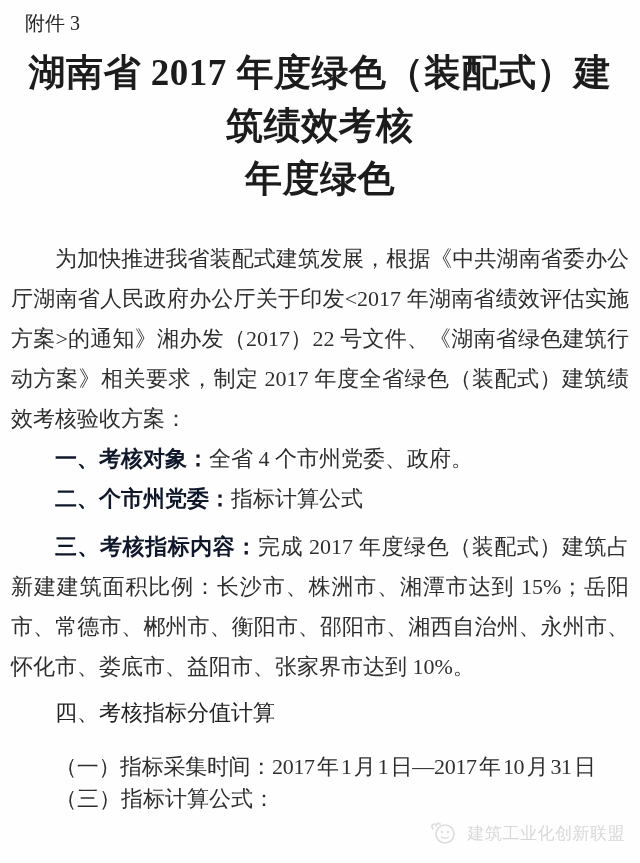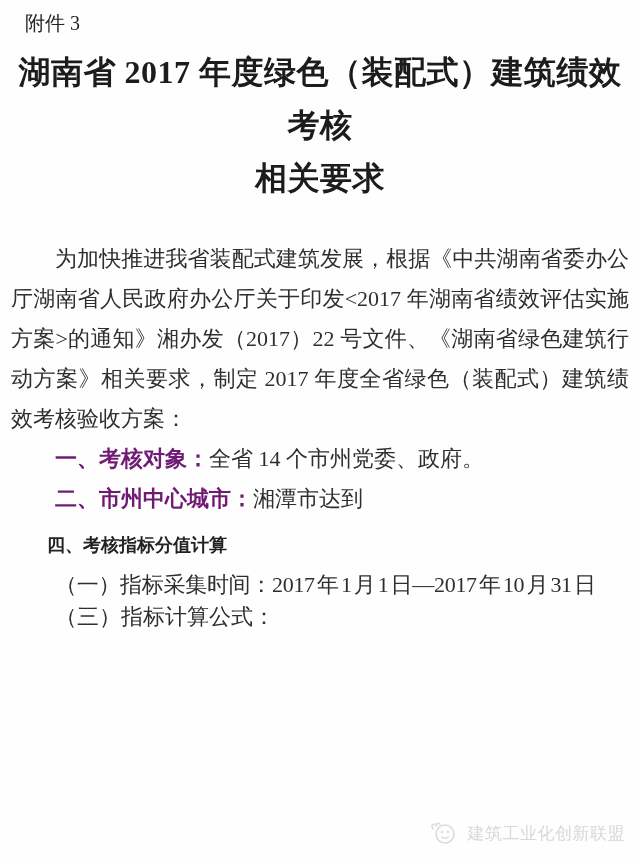--- a/index.html
+++ b/index.html
@@ -16,42 +16,42 @@
     color: #2b2b2b;
   }
   .attachment {
     font-size: 20px;
     line-height: 30px;
     margin-left: 14px;
     color: #262626;
   }
   .title {
     margin: 8px 0 34px 0;
-    font-size: 32px;
+    font-size: 37px;
     font-weight: bold;
     line-height: 53px;
     text-align: center;
     color: #1c1c1c;
     letter-spacing: 0.5px;
   }
   p.body {
     margin: 0;
     font-size: 22px;
     line-height: 40px;
     text-align: justify;
     text-indent: 2em;
     color: #2e2e2e;
   }
-  p.body b { color: #701a75; }
+  p.body b { color: #0f172a; }
   p.item3 { margin-top: 8px; }
   p.heading4 {
-    margin: 6px 0 0 0;
-    font-size: 18px;
+    margin: 6px 0 14px 0;
+    font-size: 22px;
     line-height: 40px;
-    font-weight: bold;
+    font-weight: normal;
     text-indent: 2em;
     color: #222222;
   }
   p.sub1 { word-spacing: -3px; letter-spacing: -0.3px; }
   p.sub3 { margin-top: -8px; }
   .watermark {
     position: absolute;
     right: 15px;
     top: 820px;
     display: flex;
@@ -69,29 +69,30 @@
 </style>
 </head>
 <body>
 
 <div class="page">
 
   <div class="attachment">附件 3</div>
 
   <h1 class="title">
     <span>湖南省 2017 年度绿色（装配式）建筑绩效考核</span><br>
-    <span>相关要求</span>
+    <span>年度绿色</span>
   </h1>
 
   <p class="body intro">为加快推进我省装配式建筑发展，根据《中共湖南省委办公厅湖南省人民政府办公厅关于印发&lt;2017 年湖南省绩效评估实施方案&gt;的通知》湘办发（2017）22 号文件、《湖南省绿色建筑行动方案》相关要求，制定 2017 年度全省绿色（装配式）建筑绩效考核验收方案：</p>
 
-  <p class="body item1"><b>一、考核对象：</b><span>全省 14 个市州党委、政府。</span></p>
+  <p class="body item1"><b>一、考核对象：</b><span>全省 4 个市州党委、政府。</span></p>
 
-  <p class="body item2"><b>二、市州中心城市：</b><span>湘潭市达到</span></p>
+  <p class="body item2"><b>二、个市州党委：</b><span>指标计算公式</span></p>
 
+  <p class="body item3"><b>三、考核指标内容：</b><span>完成 2017 年度绿色（装配式）建筑占新建建筑面积比例：长沙市、株洲市、湘潭市达到 15%；岳阳市、常德市、郴州市、衡阳市、邵阳市、湘西自治州、永州市、怀化市、娄底市、益阳市、张家界市达到 10%。</span></p>
 
   <p class="heading4">四、考核指标分值计算</p>
 
   <p class="body sub1">（一）指标采集时间：2017 年 1 月 1 日—2017 年 10 月 31 日</p>
 
 
   <p class="body sub3">（三）指标计算公式：</p>
 
   <div class="watermark">
     <span class="wm-logo">

